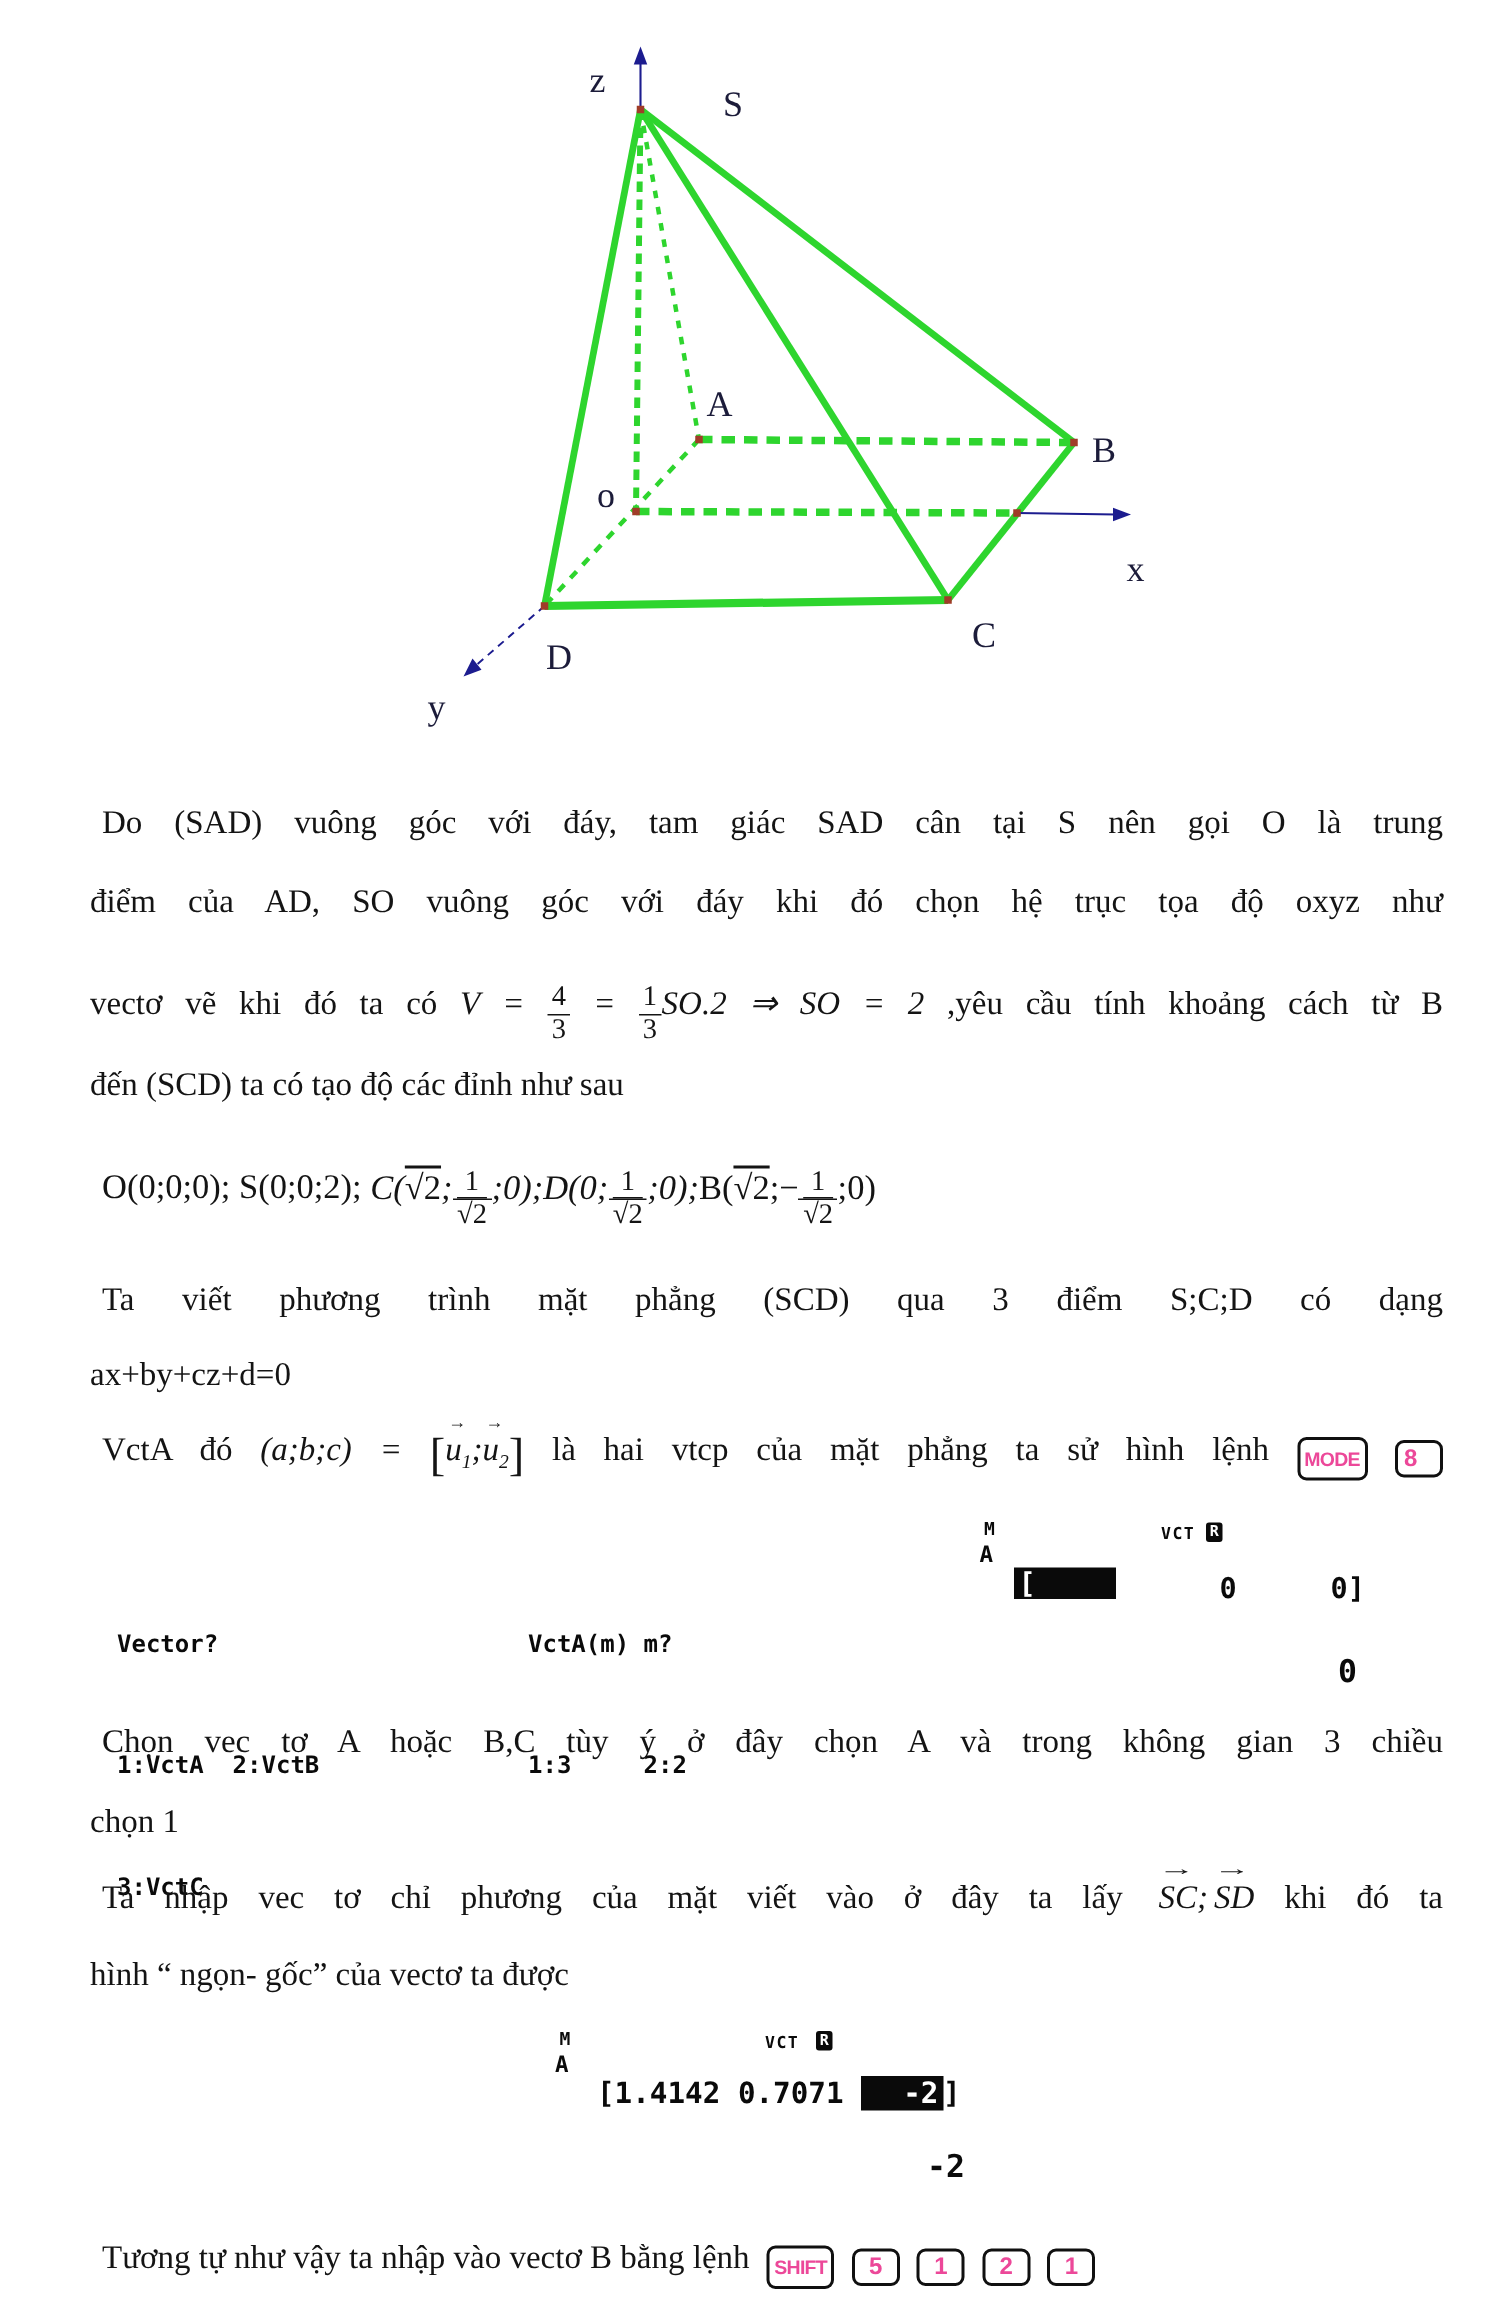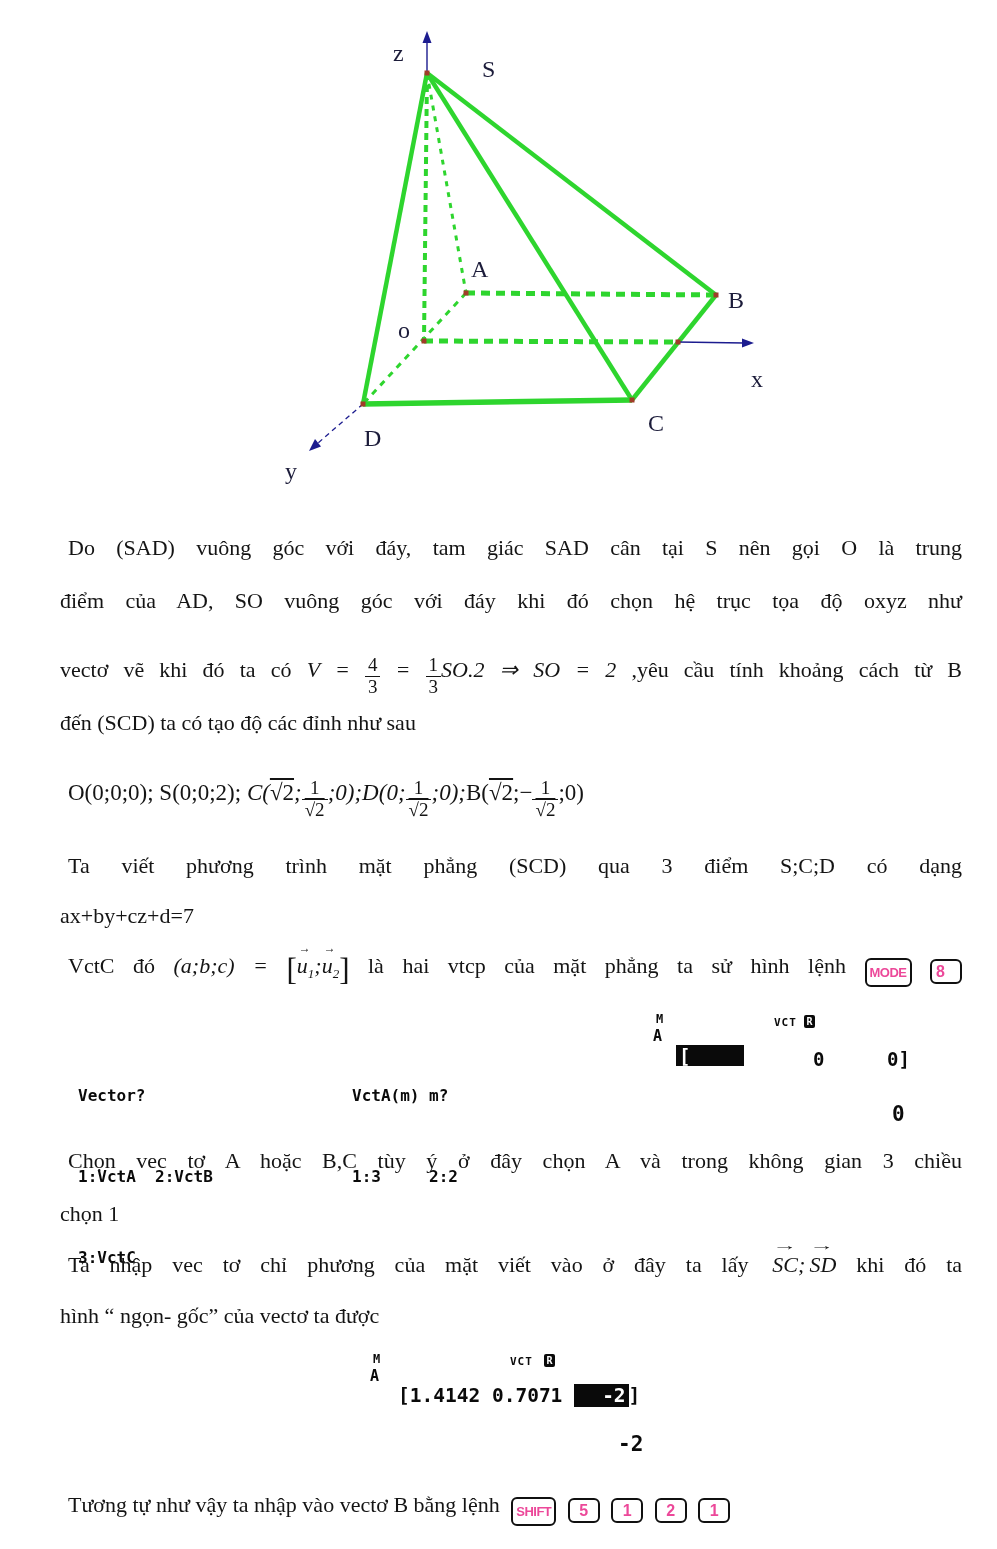--- a/index.html
+++ b/index.html
@@ -95,24 +95,24 @@
 
 <div class="line" style="top:710px"><span>đến (SCD) ta có tạo độ các đỉnh như sau</span></div>
 
 <div class="line" style="top:778px;font-size:23px;padding-left:8px">
   <span>O(0;0;0); S(0;0;2);</span>
   <span class="math"><span>C(</span><span class="sqrt up">√2</span><span>;</span><span class="frac"><span class="num">1</span><span class="den sqrt">√2</span></span><span>;0);</span><span>D(0;</span><span class="frac"><span class="num">1</span><span class="den sqrt">√2</span></span><span>;0);</span><span class="up">B(</span><span class="sqrt up">√2</span><span class="up">;−</span><span class="frac"><span class="num">1</span><span class="den sqrt">√2</span></span><span class="up">;0)</span></span>
 </div>
 
 <div class="line just ind" style="top:853px"><span>Ta viết phương trình mặt phẳng (SCD) qua 3 điểm S;C;D có dạng</span></div>
 
-<div class="line" style="top:903px"><span>ax+by+cz+d=7</span></div>
+<div class="line" style="top:903px"><span>ax+by+cz+d=0</span></div>
 
 <div class="line just ind" style="top:952px">
-  <span>VctC đó</span>
+  <span>VctA đó</span>
   <span class="math"><span>(a;b;c) =</span> <span class="bb">[</span><span class="vec"><span class="arr">→</span><span>u</span><sub>1</sub></span><span>;</span><span class="vec"><span class="arr">→</span><span>u</span><sub>2</sub></span><span class="bb">]</span></span>
   <span>là hai vtcp của mặt phẳng ta sử hình lệnh</span>
   <span class="key wide">MODE</span> <span class="key">8</span>
 </div>
 
 <div class="scr lcd" style="left:78px;top:1028px">
   <div>Vector?</div>
   <div>1:VctA  2:VctB</div>
   <div>3:VctC</div>
 </div>

